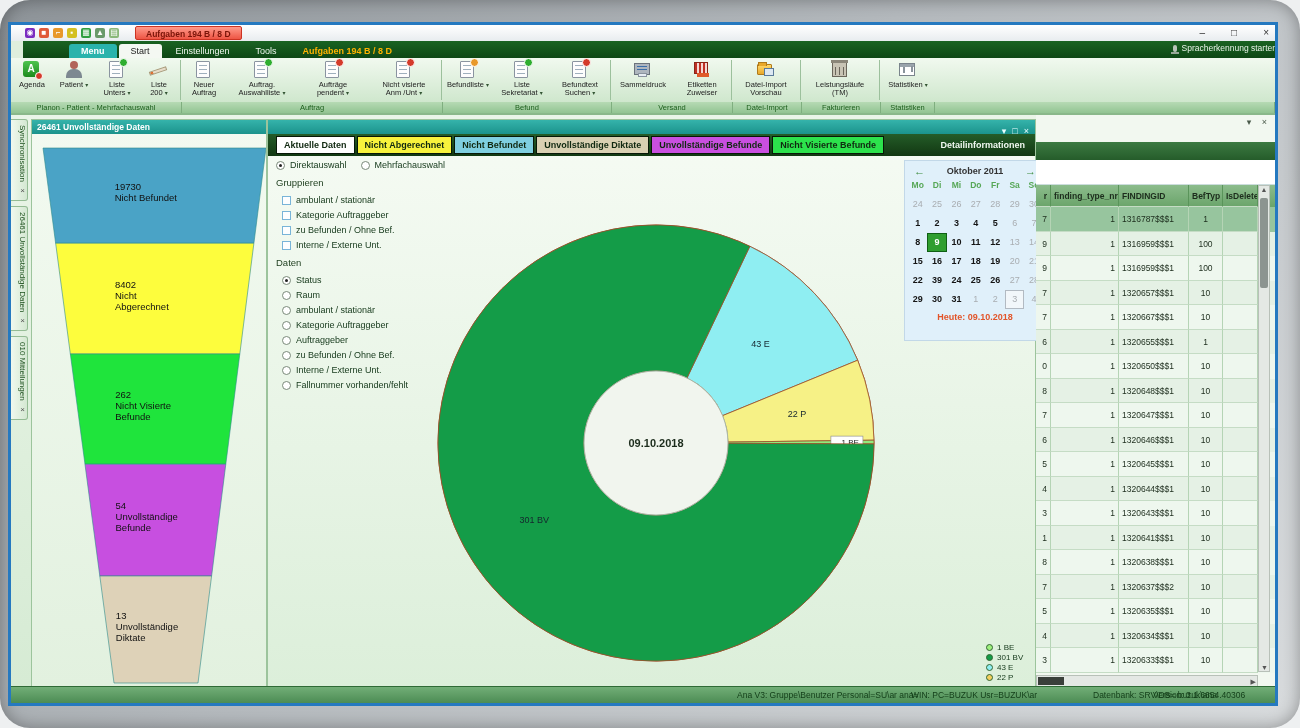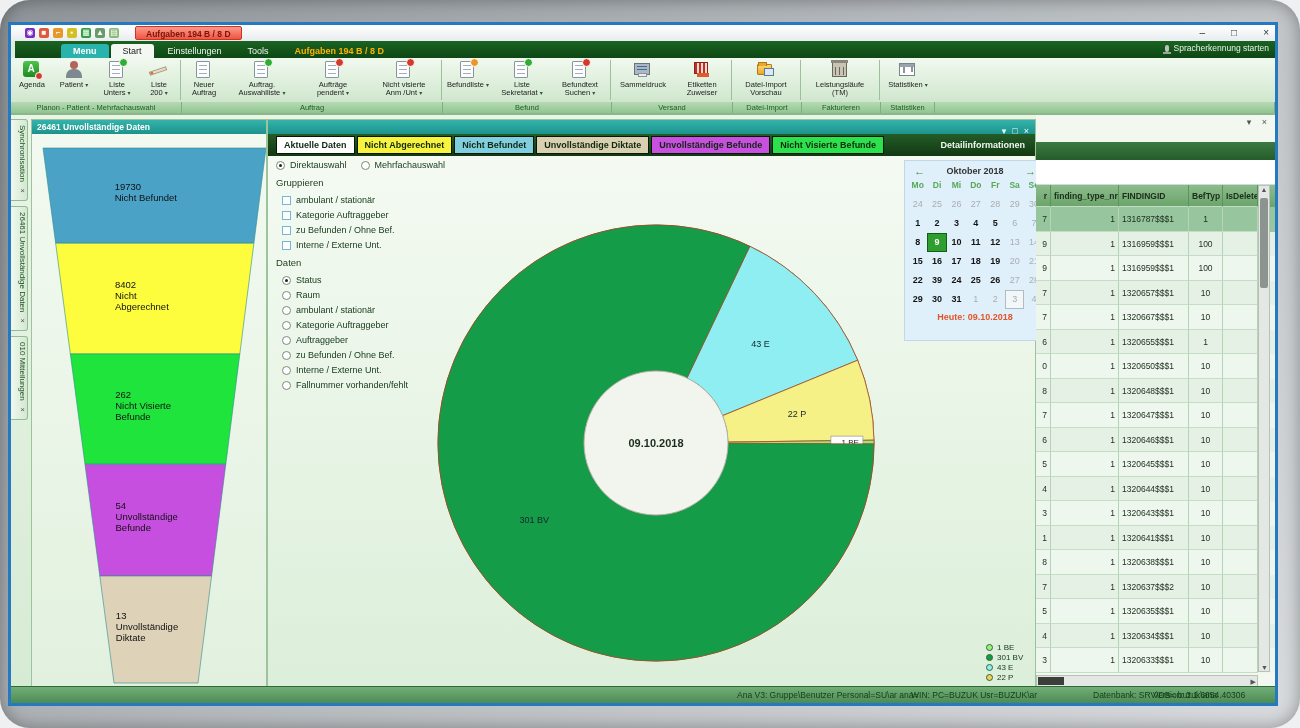--- a/index.html
+++ b/index.html
@@ -20,21 +20,21 @@
             border-radius:2px; }
   .tb-quick { margin-left:16px; padding:0 10px; height:14px; line-height:14px;
               background:linear-gradient(#ff9a8a,#ee5544); border:1px solid #cc3322;
               border-radius:2px; color:#7a1408; font-weight:bold; font-size:8.5px; }
   .tb-title { position:absolute; left:0; right:0; text-align:center; pointer-events:none; }
   .tb-controls { position:absolute; right:6px; top:0; display:flex; gap:26px; color:#333;
                  font-size:10px; line-height:16px; }
   .tb-controls span { cursor:default; }
 
   
-  .ribbon { position:absolute; left:4px; top:16px; width:1264px; height:17px;
+  .ribbon { position:absolute; left:12px; top:16px; width:1264px; height:17px;
             background:linear-gradient(#1a6322,#0e4715); display:flex; align-items:flex-end;
             font-size:9px; }
   .rtab { padding:2px 12px 2px; color:#eef7ee; margin-right:2px; }
   .rtab.menu { background:#2ab3ac; color:#fff; border-radius:3px 3px 0 0; margin-left:46px; font-weight:bold; }
   .rtab.active { background:#f4f8f2; color:#222; border-radius:3px 3px 0 0; }
   .rtab.highlight { color:#ffb300; font-weight:bold; }
   .speech { position:absolute; right:10px; top:2px; color:#e8f4e8; font-size:8.5px;
             display:flex; align-items:center; gap:5px; }
   .mic { width:4px; height:7px; background:#b8c4b8; border-radius:2px; position:relative; display:inline-block; }
   .mic:after { content:""; position:absolute; left:-2px; bottom:-2px; width:8px; height:2px; background:#98a898; }
@@ -367,21 +367,21 @@
             <rect x="404.9180599252603" y="223.10830696569528" width="32" height="11" fill="#fff" stroke="#888" stroke-width="0.6"></rect>
             <text x="432.9180599252603" y="232.10830696569528" font-size="8" text-anchor="end" fill="#222">1 BE</text>
             <path d="M 447.99806921015966 230.91750784326103 A 218 218 0 1 1 323.8514191042083 33.23640801173036 L 260.99679897019723 165.01385952681002 A 72 72 0 1 0 301.99936230794265 230.30303011337062 Z" fill="#149c48" stroke="#9c4f2a" stroke-width="0.8"></path>
             <text x="108.15538357183257" y="309.52021855348266" font-size="9" text-anchor="middle" fill="#15252e">301 BV</text>
             <circle cx="230" cy="230" r="72" fill="#f1f5ee" stroke="#a8b8a8" stroke-width="1"></circle>
             <text x="230" y="234" font-size="11" font-weight="bold" text-anchor="middle" fill="#1c2c1c">09.10.2018</text>
           </svg>
         <div class="calendar" id="calendar">
             <div class="cal-head">
               <span class="cal-arrow">←</span>
-              <span>Oktober 2018</span>
+              <span>Oktober 2011</span>
               <span class="cal-arrow">→</span>
             </div>
             <div class="cal-grid">
               <span class="cal-wd">Mo</span>
               <span class="cal-wd">Di</span>
               <span class="cal-wd">Mi</span>
               <span class="cal-wd">Do</span>
               <span class="cal-wd">Fr</span>
               <span class="cal-wd">Sa</span>
               <span class="cal-wd">So</span>

